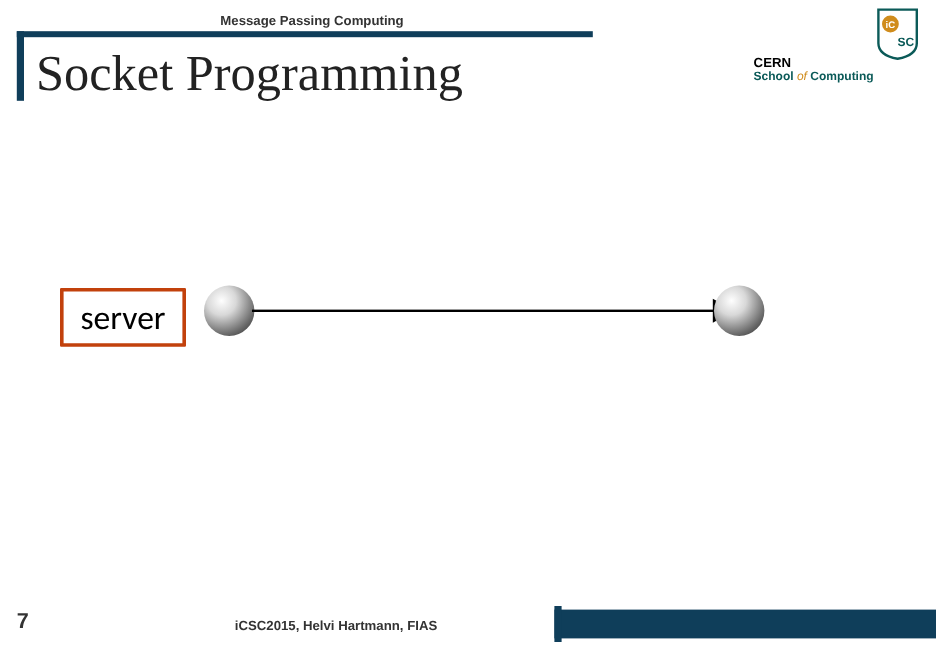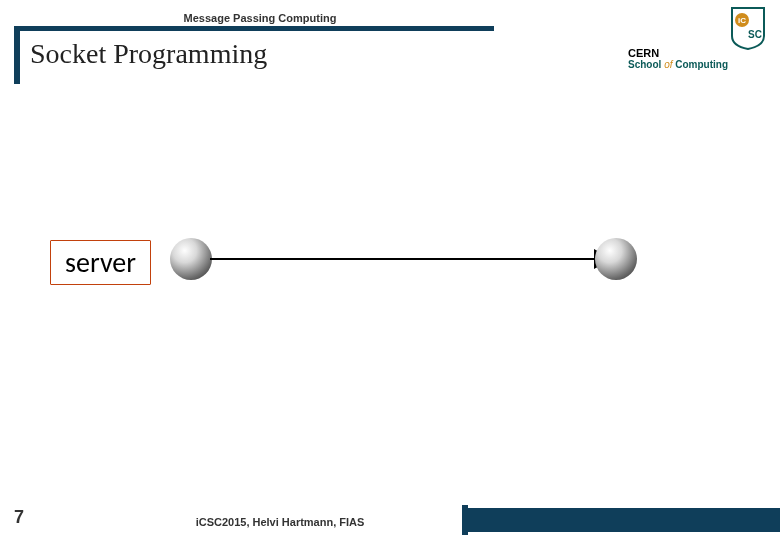--- a/index.html
+++ b/index.html
@@ -11,25 +11,25 @@
   .logo { position: absolute; top: 6px; right: 12px; width: 140px; height: 46px; }
   .logo-text { position: absolute; left: 0; top: 6px; font-size: 10px; line-height: 11px; }
   .logo-text .cern { font-weight: bold; color: #000; font-size: 11px; margin-top: 36px; }
   .logo-text .school { color: #0b5a58; font-weight: bold; font-size: 10px; }
   .logo-text .of { color: #d08c1c; font-style: italic; font-weight: normal; }
   .logo-shield { position: absolute; right: 0; top: 0; width: 40px; height: 44px; }
 
   
   .title-frame-v { position: absolute; left: 14px; top: 26px; width: 6px; height: 58px; background: #0f3e5a; }
   .title-frame-h { position: absolute; left: 14px; top: 26px; height: 5px; width: 480px; background: #0f3e5a; }
-  .title { position: absolute; left: 30px; top: 38px; font-size: 28px; font-family: "Times New Roman", Times, serif; font-weight: normal; color: #222; }
+  .title { position: absolute; left: 30px; top: 38px; font-size: 42px; font-family: "Times New Roman", Times, serif; font-weight: normal; color: #222; }
 
   
   .diagram { position: absolute; left: 50px; top: 232px; width: 680px; height: 60px; }
-  .box { position: absolute; border: 1px solid #c2410c; padding: 4px 14px; font-family: Calibri, Arial, sans-serif; font-size: 28px; background: #fff; border-radius: 1px; }
+  .box { position: absolute; border: 3px solid #c2410c; padding: 4px 14px; font-family: Calibri, Arial, sans-serif; font-size: 28px; background: #fff; border-radius: 1px; }
   .box-server { left: 0; top: 8px; }
   .box-client { right: 0; top: 8px; }
   .ball { position: absolute; width: 42px; height: 42px; border-radius: 50%; top: 6px;
           background: radial-gradient(circle at 35% 30%, #fefefe 0%, #d8d8d8 30%, #6a6a6a 70%, #222 100%); }
   .ball-left { left: 120px; }
   .ball-right { left: 545px; }
   .arrow-line { position: absolute; left: 160px; top: 26px; width: 388px; height: 2px; background: #000; }
   .arrow-head { position: absolute; left: 544px; top: 17px; width: 0; height: 0;
                 border-left: 18px solid #000; border-top: 10px solid transparent; border-bottom: 10px solid transparent; }
 

